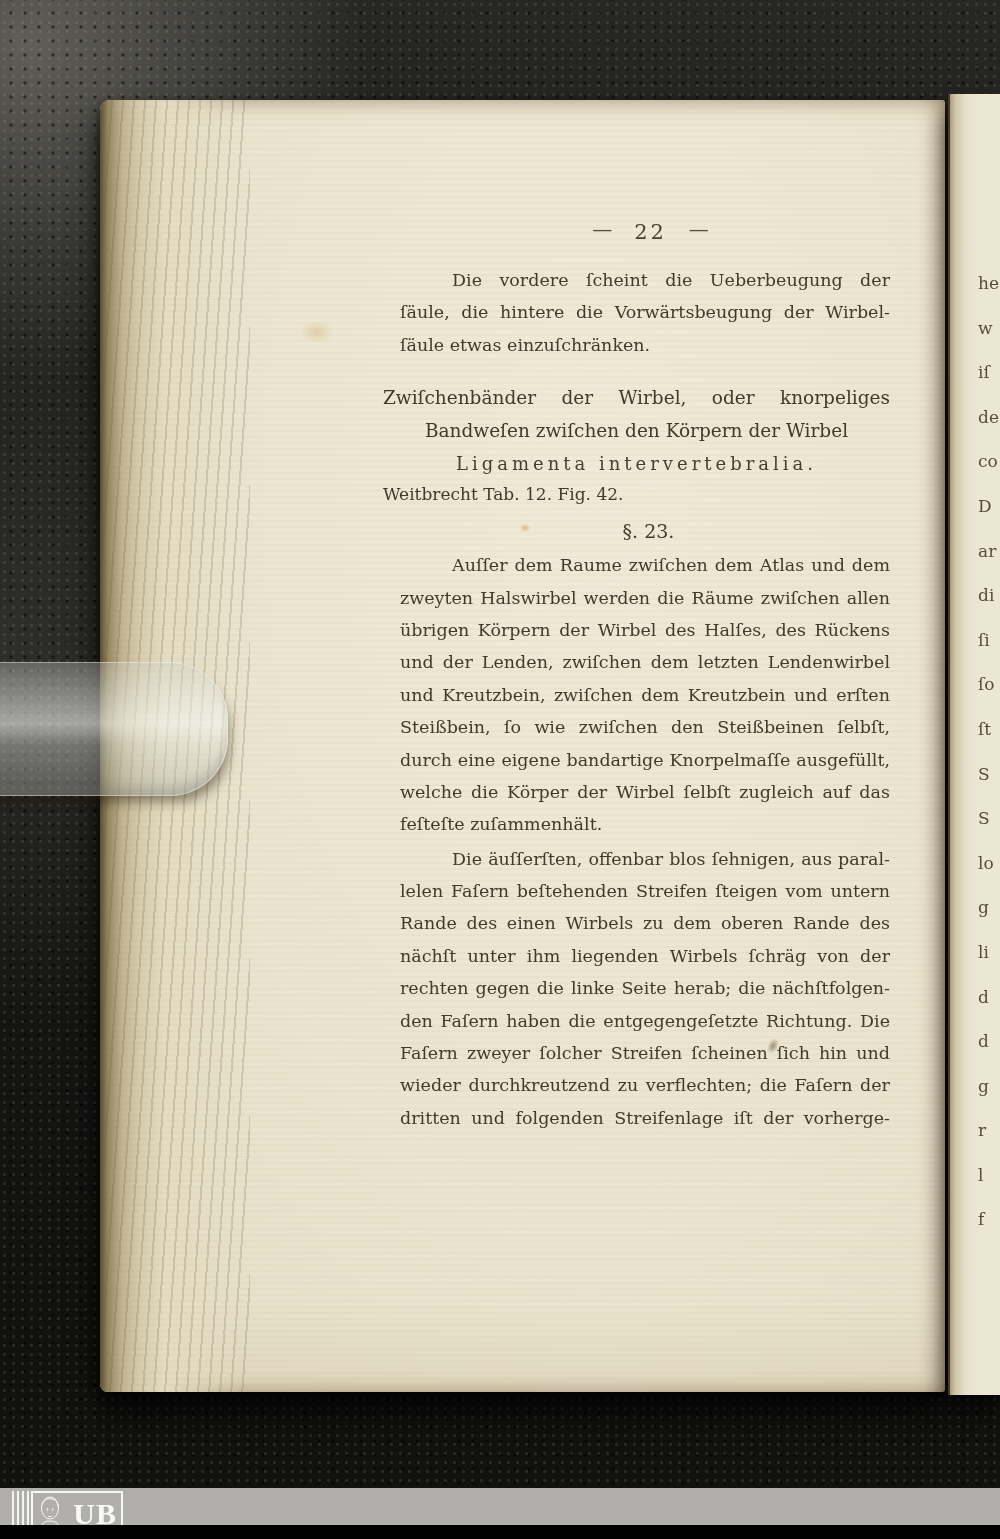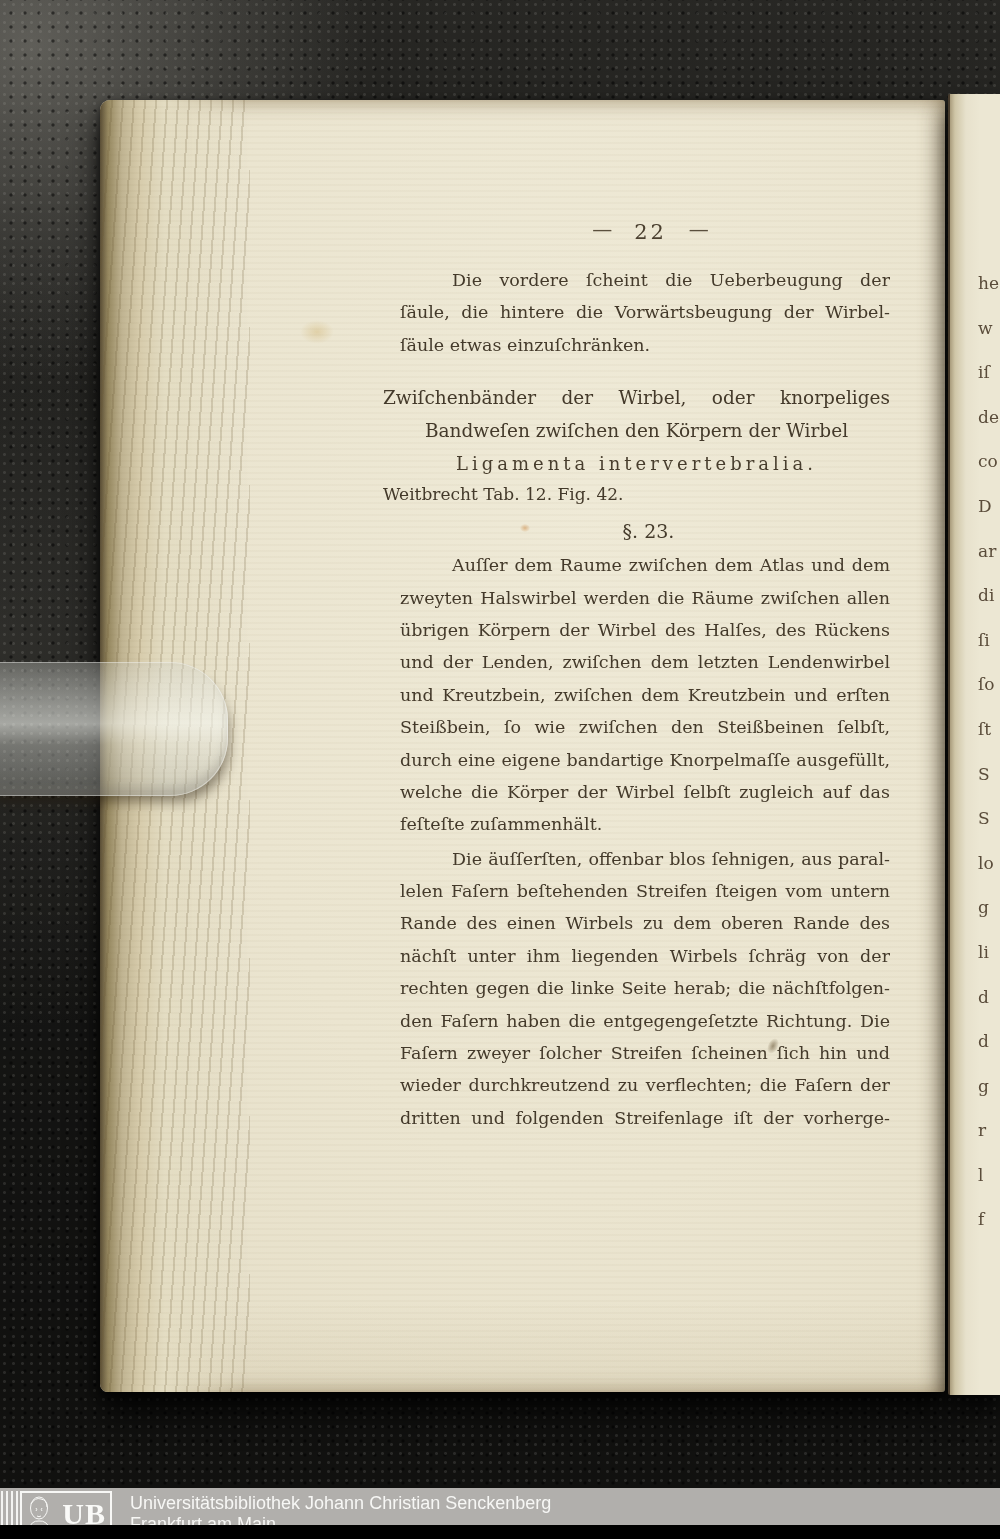--- a/index.html
+++ b/index.html
@@ -95,21 +95,21 @@
       inset 0 -9px 10px rgba(118,116,108,0.28),
       5px 10px 12px -4px rgba(35,25,8,0.45);
   }
 
   
   .banner{
     position:absolute;left:0;top:1488px;width:1000px;height:51px;z-index:30;
     background:#b1afac;font-family:"Liberation Sans",sans-serif;
   }
   .banner-text{position:absolute;left:130px;top:5px;color:#f7f7f5;font-size:18px;line-height:20.5px;white-space:nowrap;}
-  .logo{position:absolute;left:1px;top:3px;height:45px;display:flex;align-items:stretch;}
+  .logo{position:absolute;left:12px;top:3px;height:45px;display:flex;align-items:stretch;}
   .logo-lines{width:17px;margin-right:2px;
     background:repeating-linear-gradient(90deg,#f4f4f2 0 2px,rgba(0,0,0,0) 2px 5px);}
   .logo-frame{width:92px;border:2px solid #f8f8f6;display:flex;align-items:center;
     justify-content:space-between;padding:1px 4px;box-sizing:border-box;}
   .logo-ub{font-family:"Liberation Serif",serif;font-weight:bold;font-size:30px;color:#fafaf8;letter-spacing:1px;line-height:1;}
 </style>
 </head>
 <body>
 
 <div class="scene">
@@ -207,19 +207,15 @@
             <ellipse cx="13" cy="13" rx="8.5" ry="11"></ellipse>
             <path d="M5 9 Q9 2 15 4 Q21 5 21 12"></path>
             <path d="M10 13 q1.5 1.5 0 3 M16 13 q-1.5 1.5 0 3"></path>
             <path d="M11 21 q2 1.5 4 0"></path>
             <path d="M2 36 Q5 25 13 26 Q21 25 25 36"></path>
           </g>
         </svg>
         <span class="logo-ub">UB</span>
       </div>
     </div>
-    <div class="banner-text">
-      <div>Universitätsbibliothek Johann Christian Senckenberg</div>
-      <div>Frankfurt am Main</div>
-    </div>
   </div>
 
 </div>
 
 </body></html>

